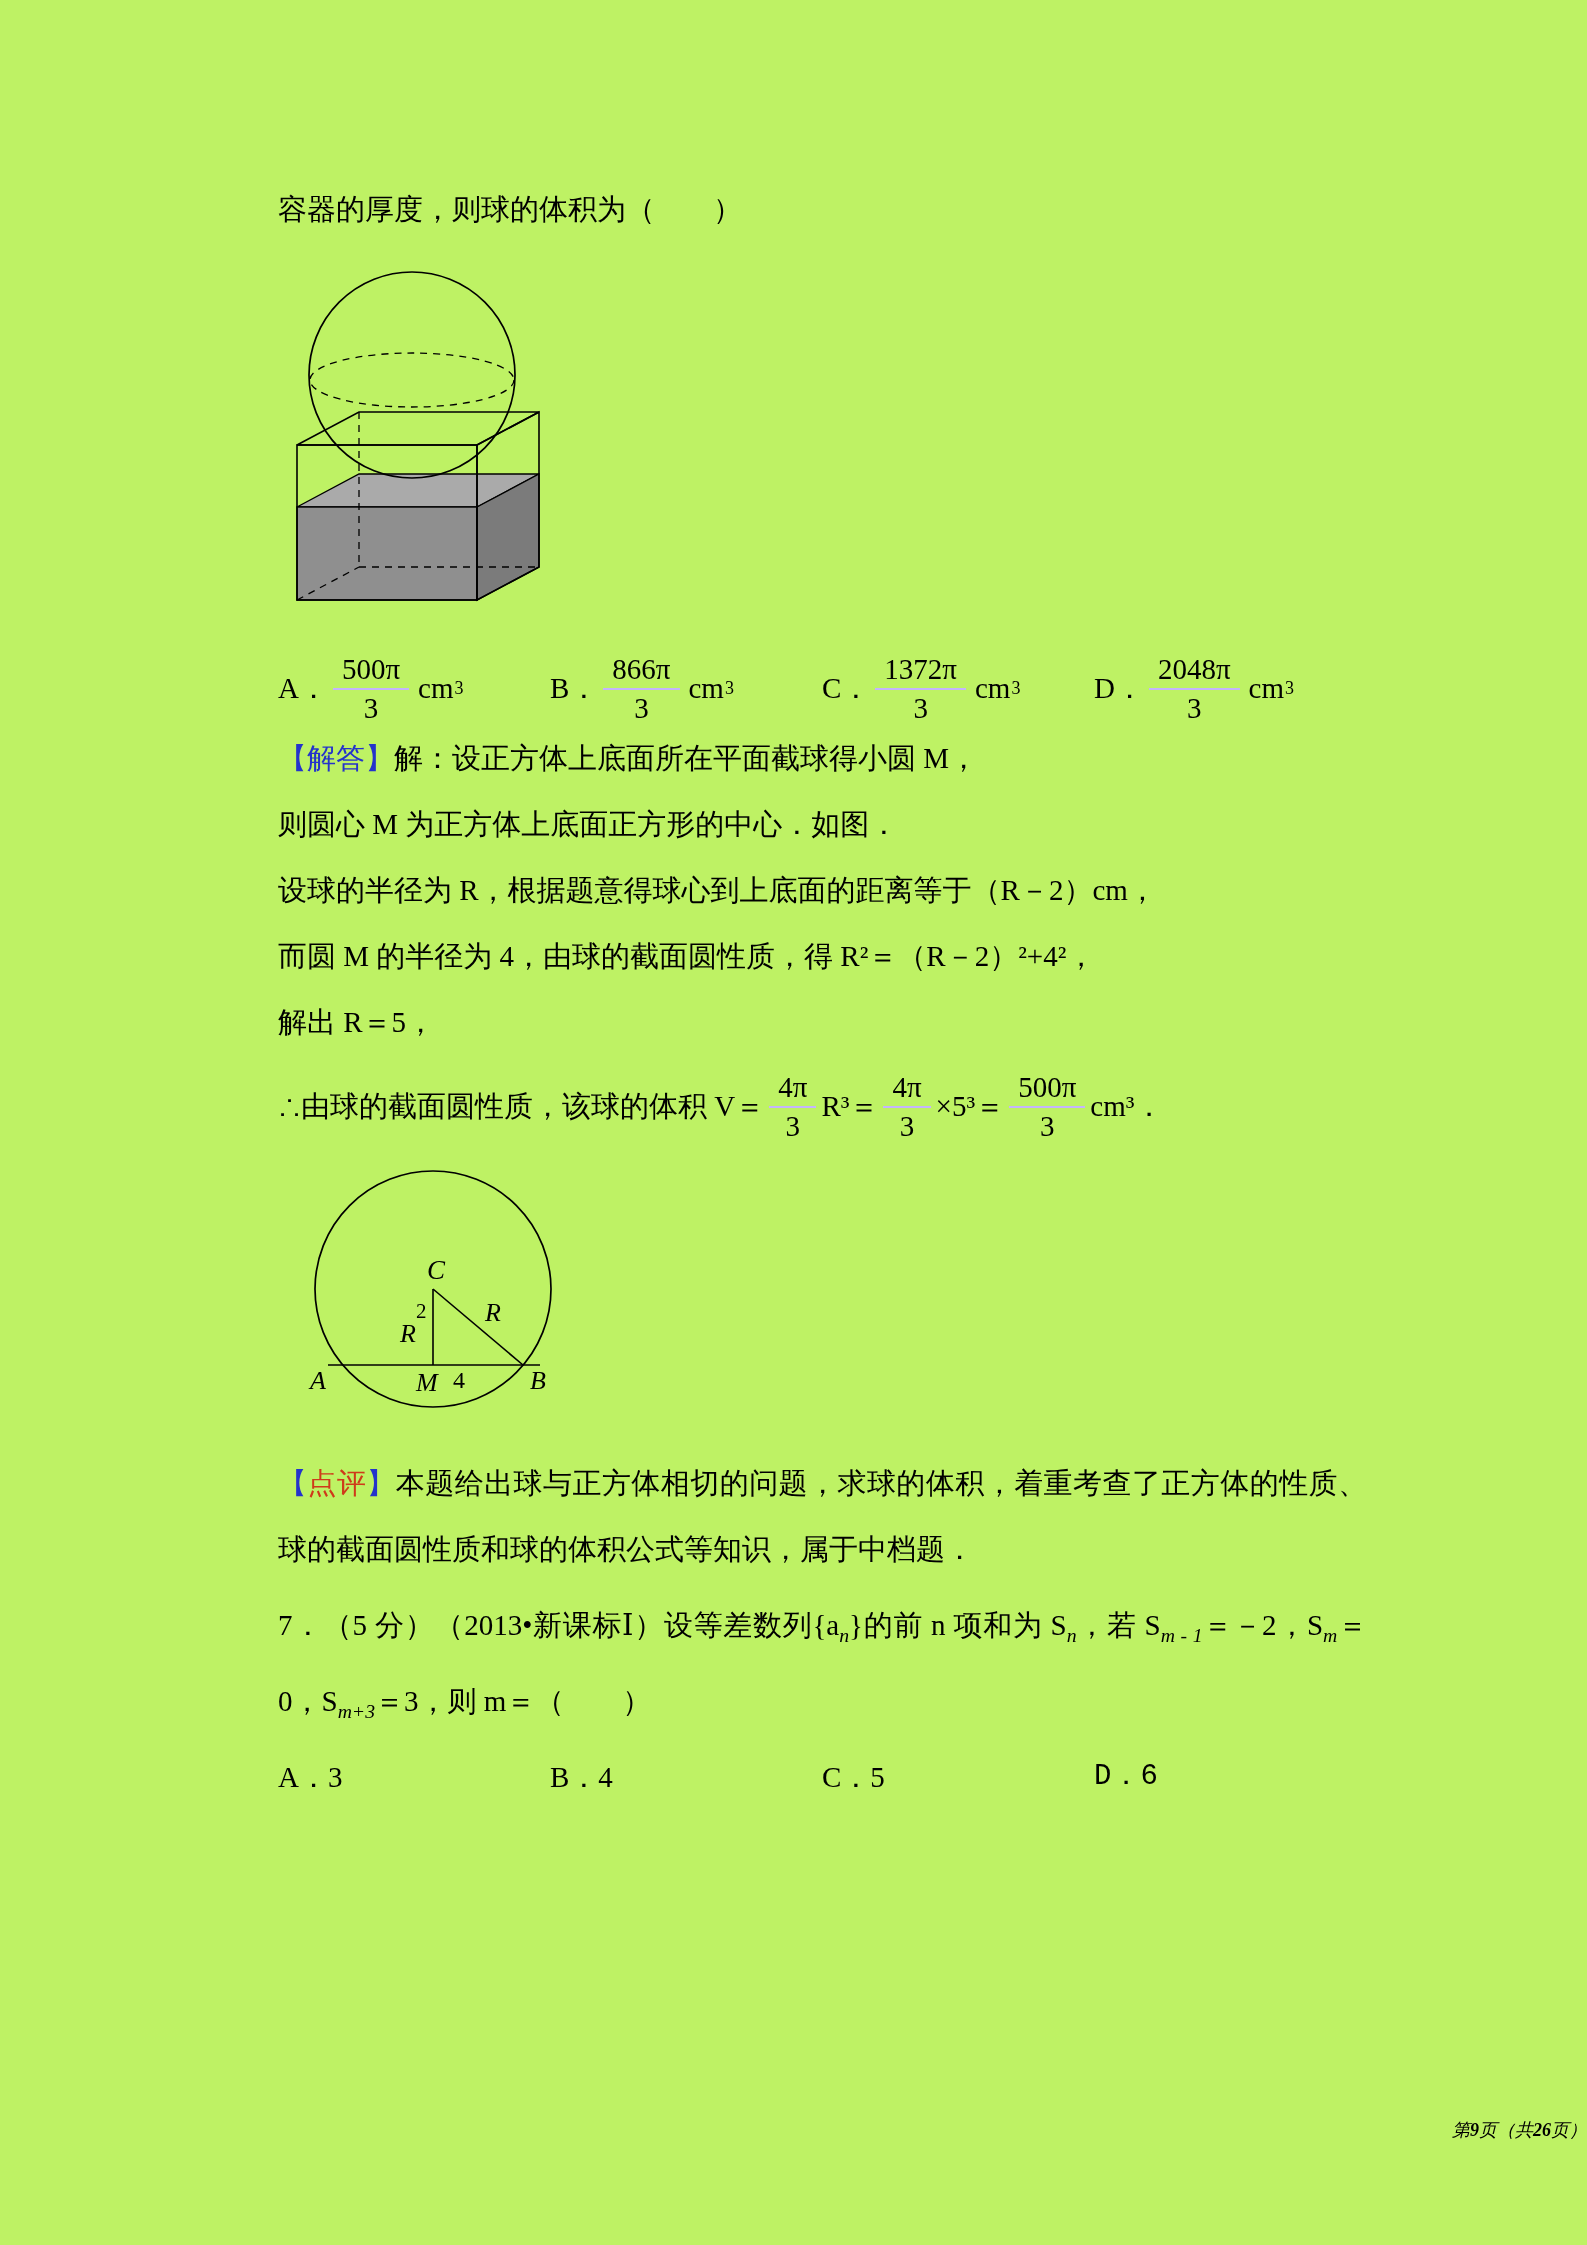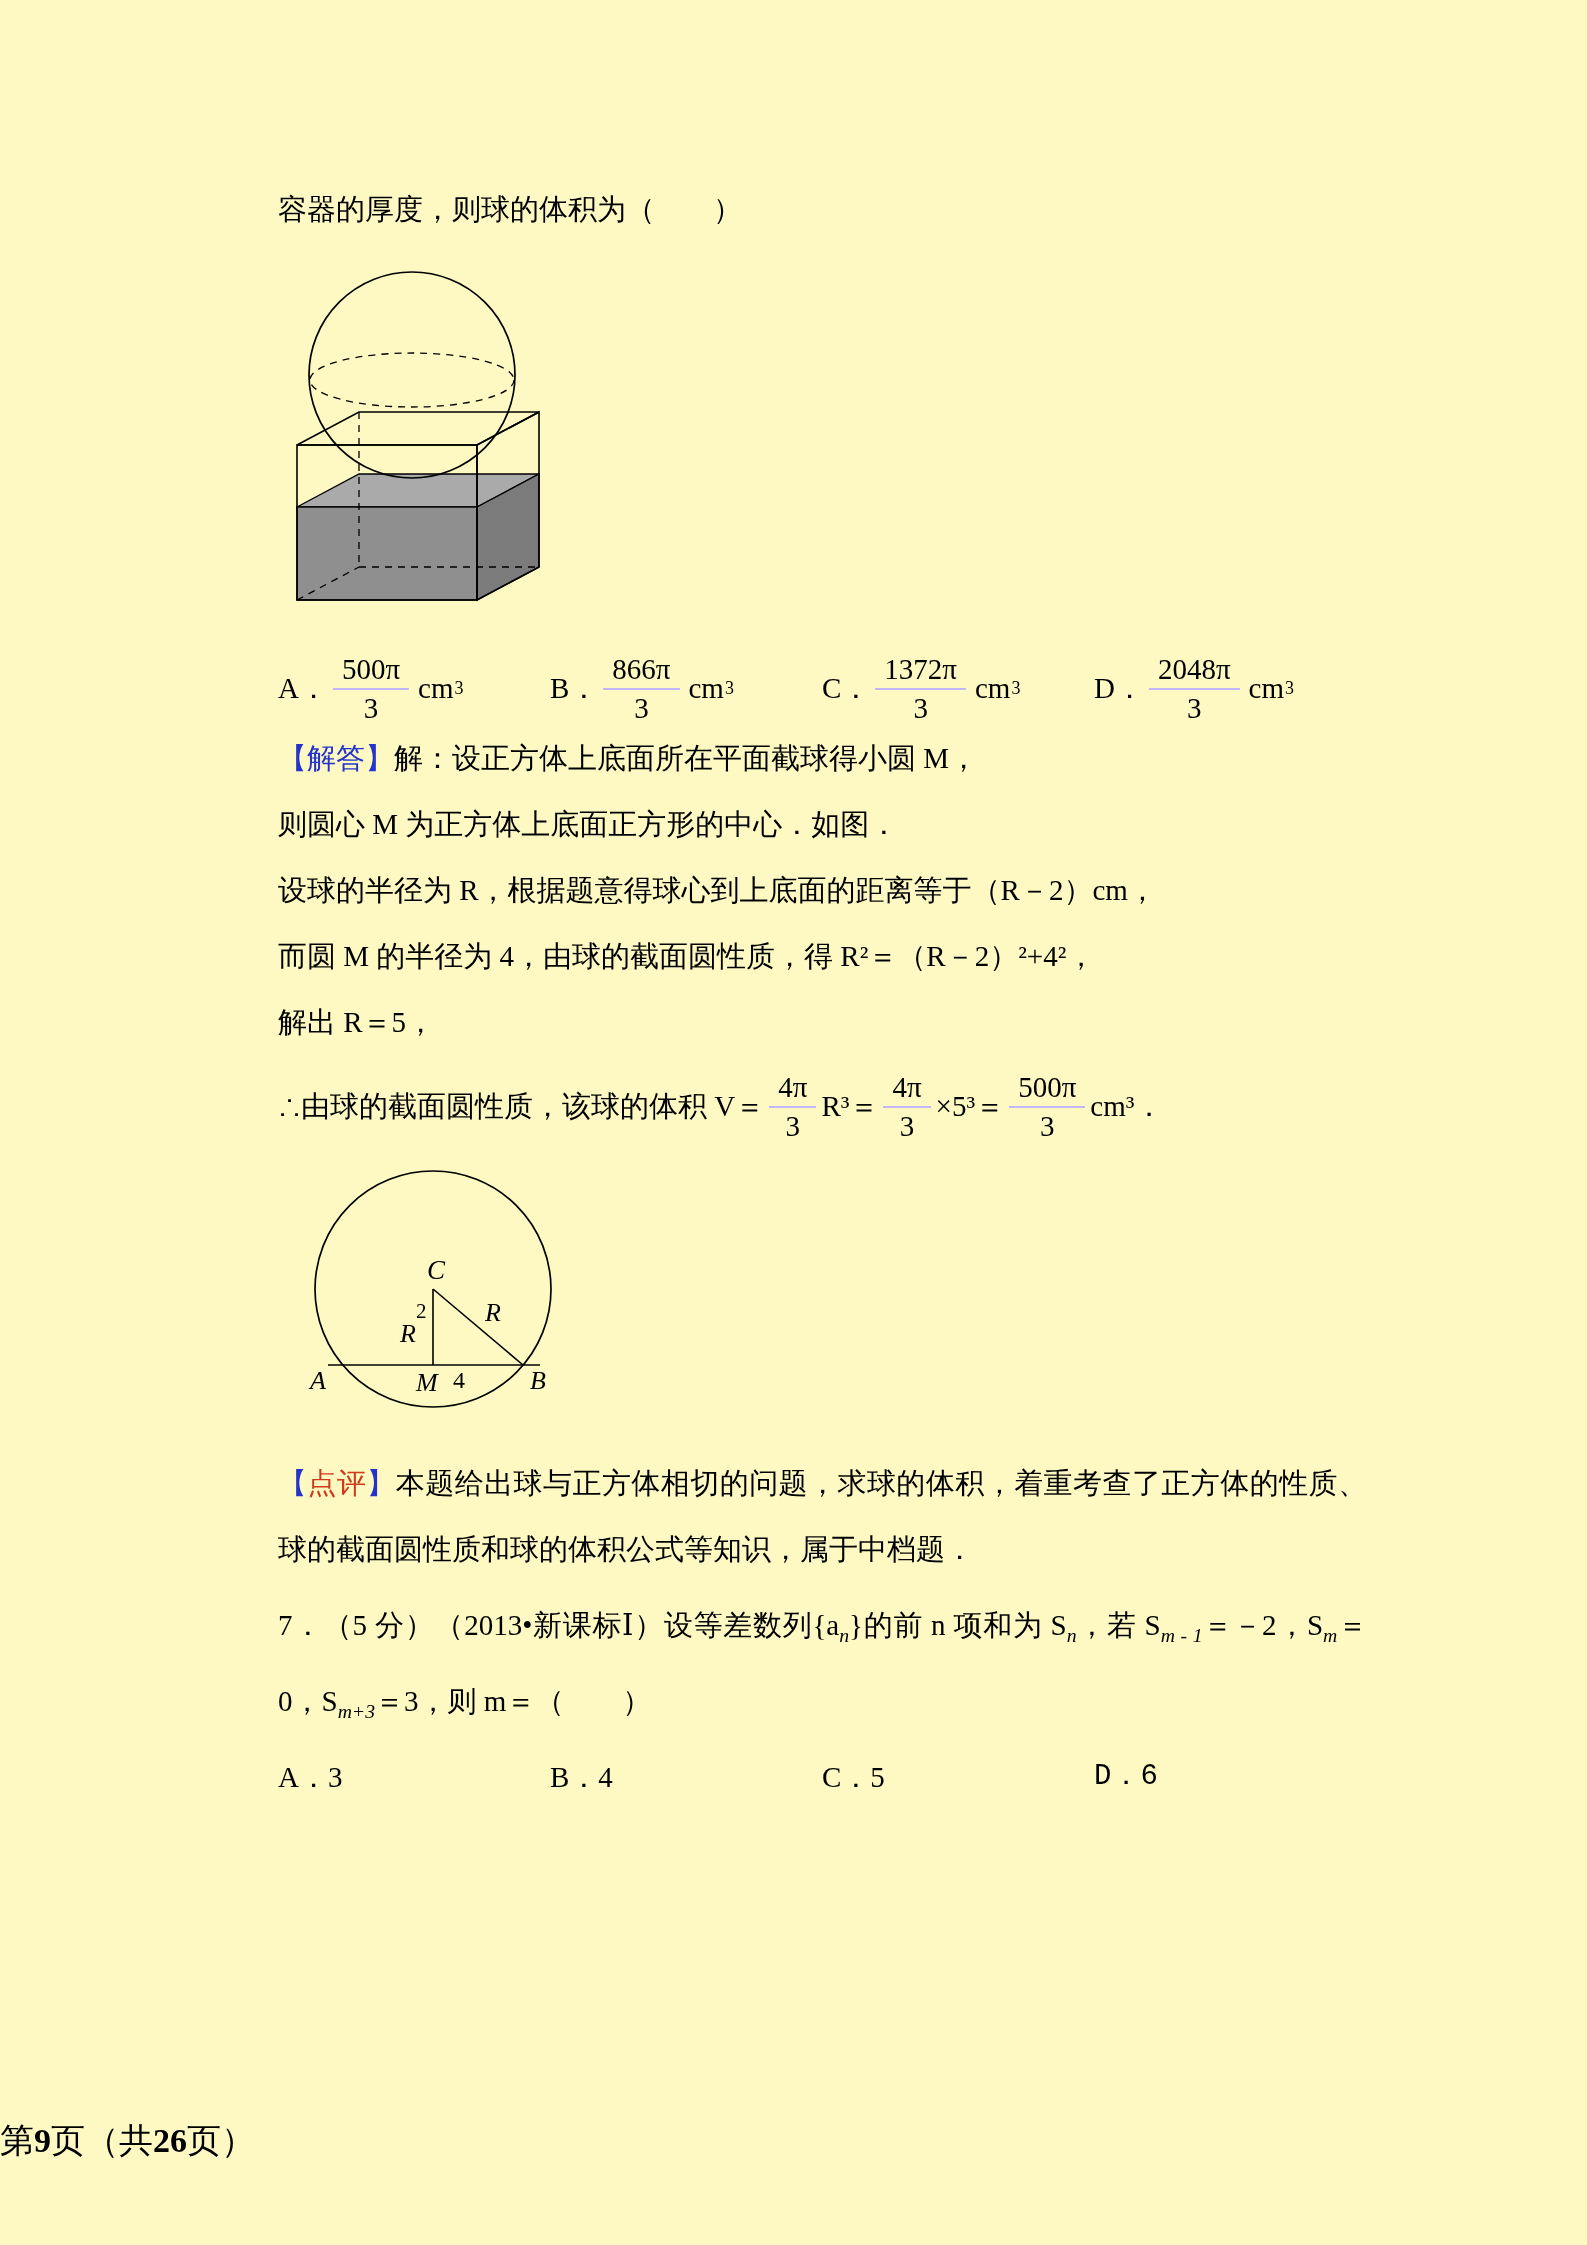--- a/index.html
+++ b/index.html
@@ -1,17 +1,17 @@
 <!DOCTYPE html>
 <html><head>
 <meta charset="utf-8">
 <style>
   *{box-sizing:border-box;}
   html,body{margin:0;padding:0;background:#ffffff;}
-  .page{position:relative;width:1587px;height:2245px;margin:0 auto;background:#fef9c3;color:#000;
+  .page{position:relative;width:1587px;height:2245px;margin:0 auto;background:#bef264;color:#000;
         font-family:"Liberation Serif","DejaVu Serif",serif;font-size:29px;overflow:hidden;}
   .content{padding:176px 220px 0 278px;}
   p{margin:0;}
   .line{line-height:66px;white-space:nowrap;}
   .para{line-height:66px;text-align:justify;}
   .tag{color:#2433cb;}
   .red{color:#cf3a1a;}
   .fig1-wrap{margin:18px 0 0 4px;}
   .fig2-wrap{margin:8px 0 0 10px;}
   .opts-row{display:flex;align-items:center;margin-top:34px;}
@@ -21,21 +21,21 @@
   .opt2{flex:0 0 272px;}
   .opt2:last-child{flex:0 0 auto;font-family:Liberation Mono, monospace;}
   .frac{display:inline-block;vertical-align:middle;text-align:center;line-height:1.12;margin:0 5px;}
   .frac .num{display:block;padding:0 9px 3px 9px;border-bottom:2px solid #c4b5fd;}
   .frac .den{display:block;padding-top:2px;}
   sup.cube{font-size:0.62em;vertical-align:super;margin-left:1px;}
   .unit{margin-left:4px;}
   .formula-line{margin-top:6px;min-height:92px;display:flex;align-items:center;}
   .formula-line .run{white-space:pre;}
   .q7 sub{font-size:0.68em;font-style:italic;}
-  .footer{position:absolute;left:0;top:2118px;width:100%;text-align:left;font-size:34px;}
+  .footer{position:absolute;left:0;top:2118px;width:100%;text-align:right;font-size:18px;font-style:italic;}
   svg text{font-family:"Liberation Serif","DejaVu Serif",serif;}
   svg .it{font-style:italic;}
 </style>
 </head>
 <body>
 
 <div class="page">
   <div class="content">
 
     <p class="line">容器的厚度，则球的体积为（　　）</p>

